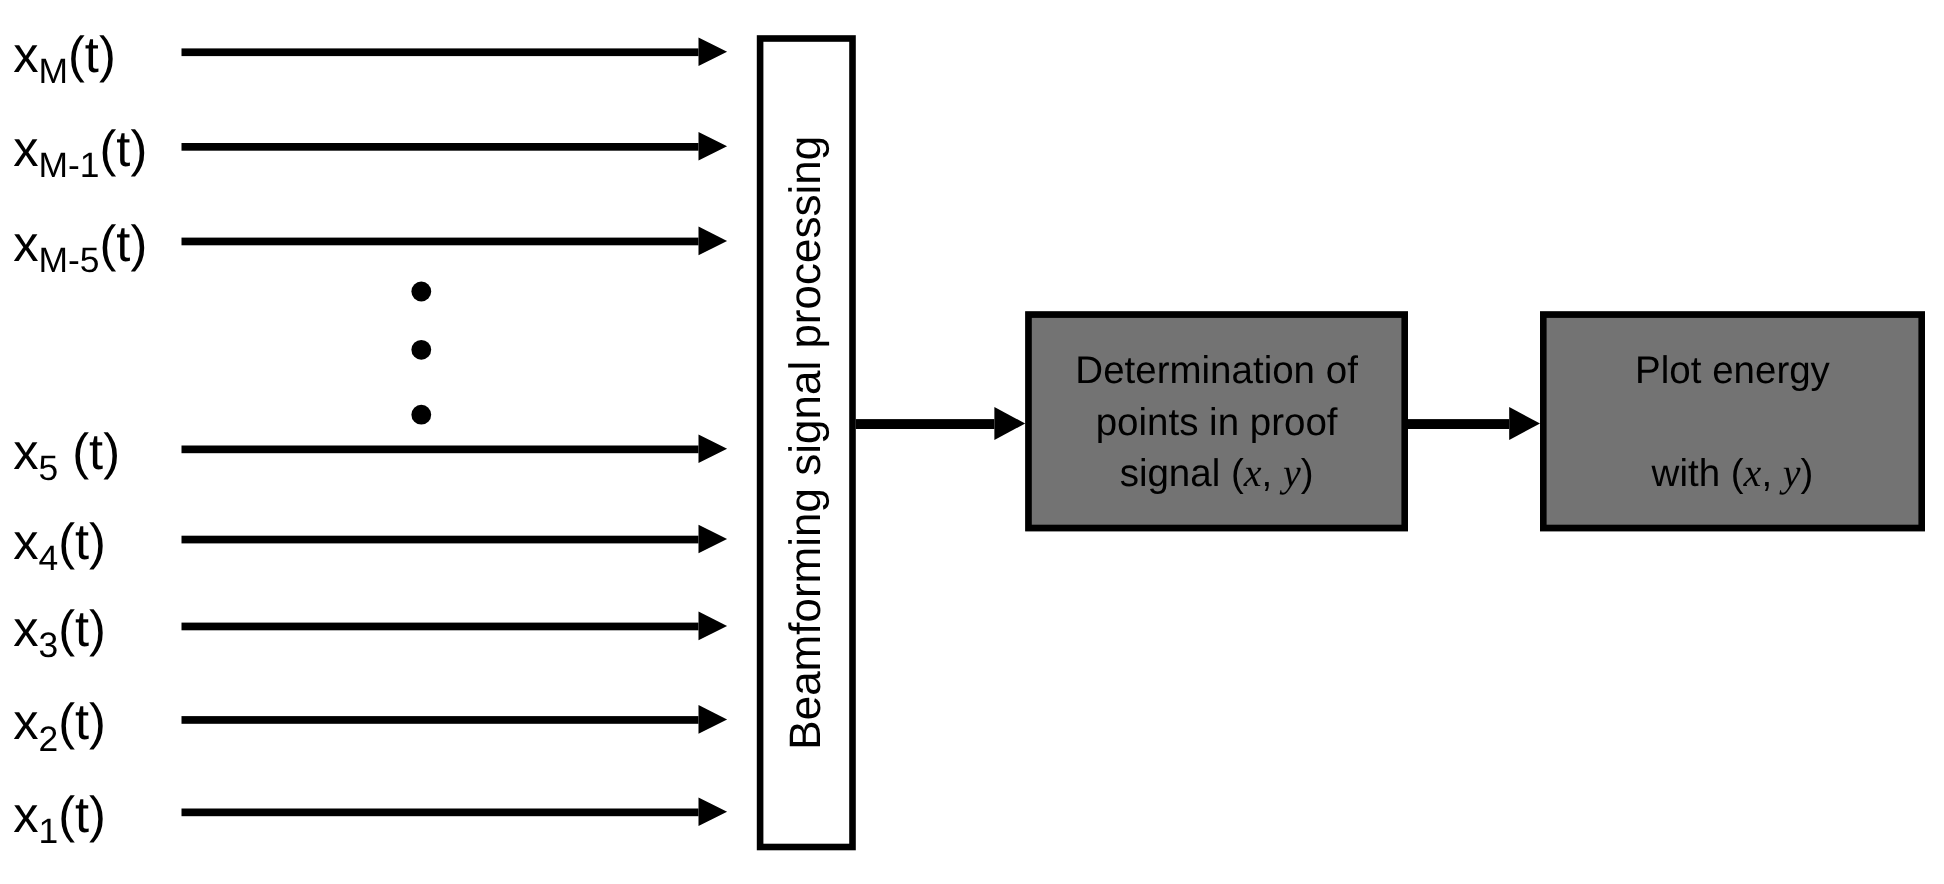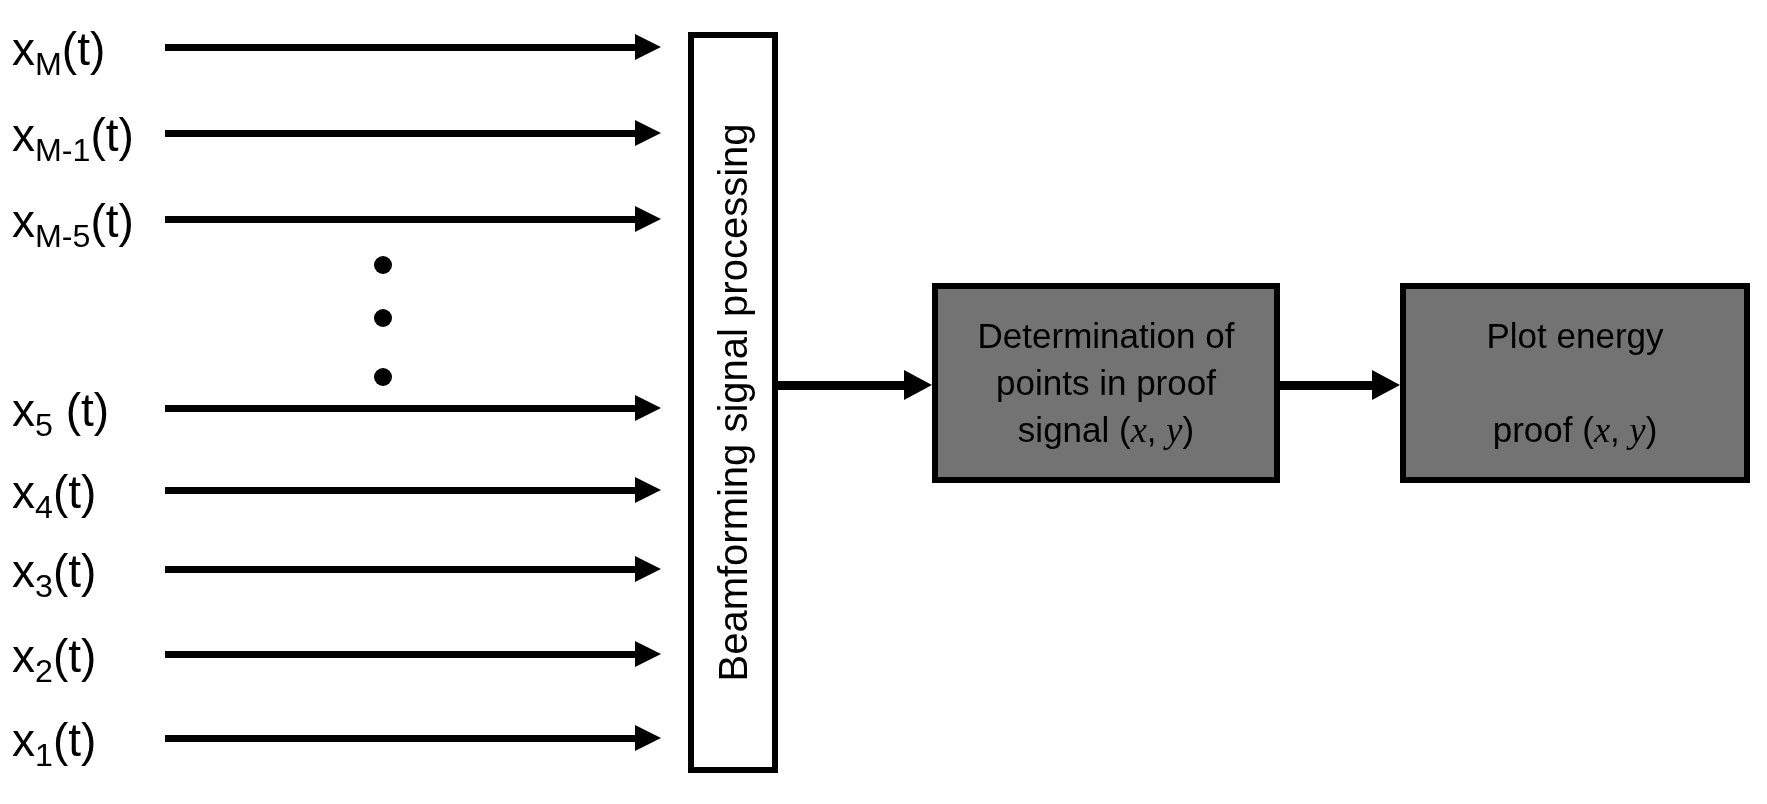--- a/index.html
+++ b/index.html
@@ -193,18 +193,18 @@
 
   <div class="flow-arrow arrow-det-plot">
     <span class="fline"></span>
     <span class="fhead"></span>
   </div>
 
   <div class="procbox box-plot">
     <div>
       <span>Plot energy</span><br>
       <br>
-      <span>proof</span>
+      <span>with</span>
       <span class="math"><span>(</span><i>x</i><span>, </span><i>y</i><span>)</span></span>
     </div>
   </div>
 
 </div>
 
 </body></html>

